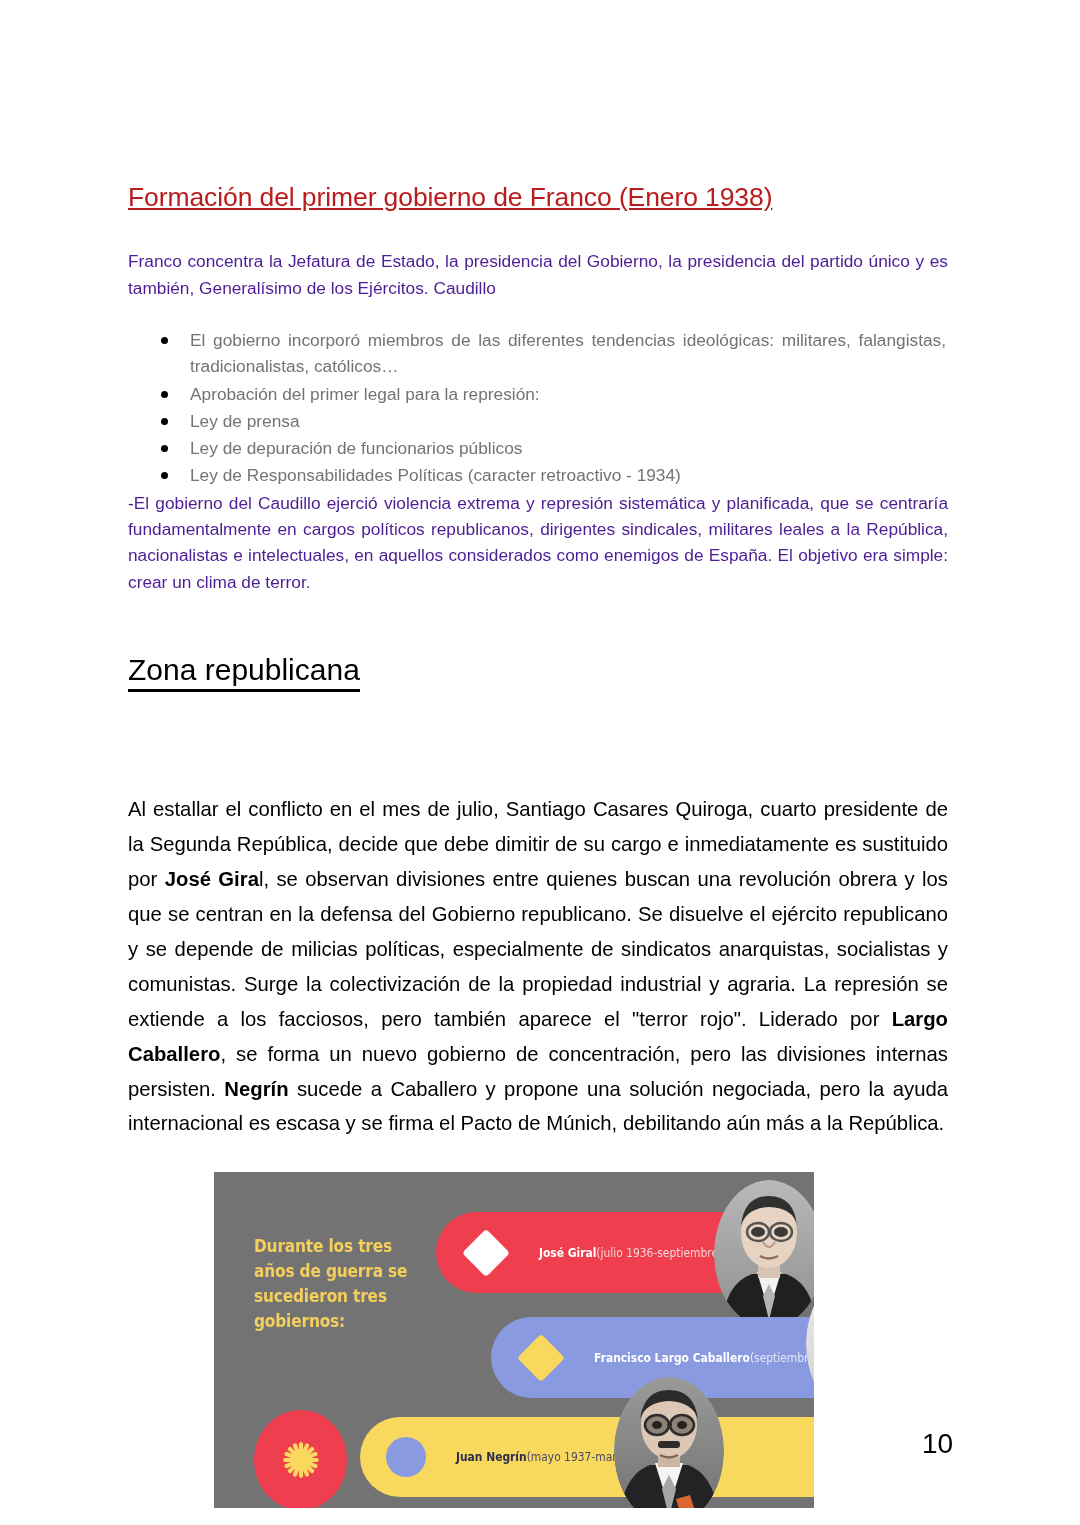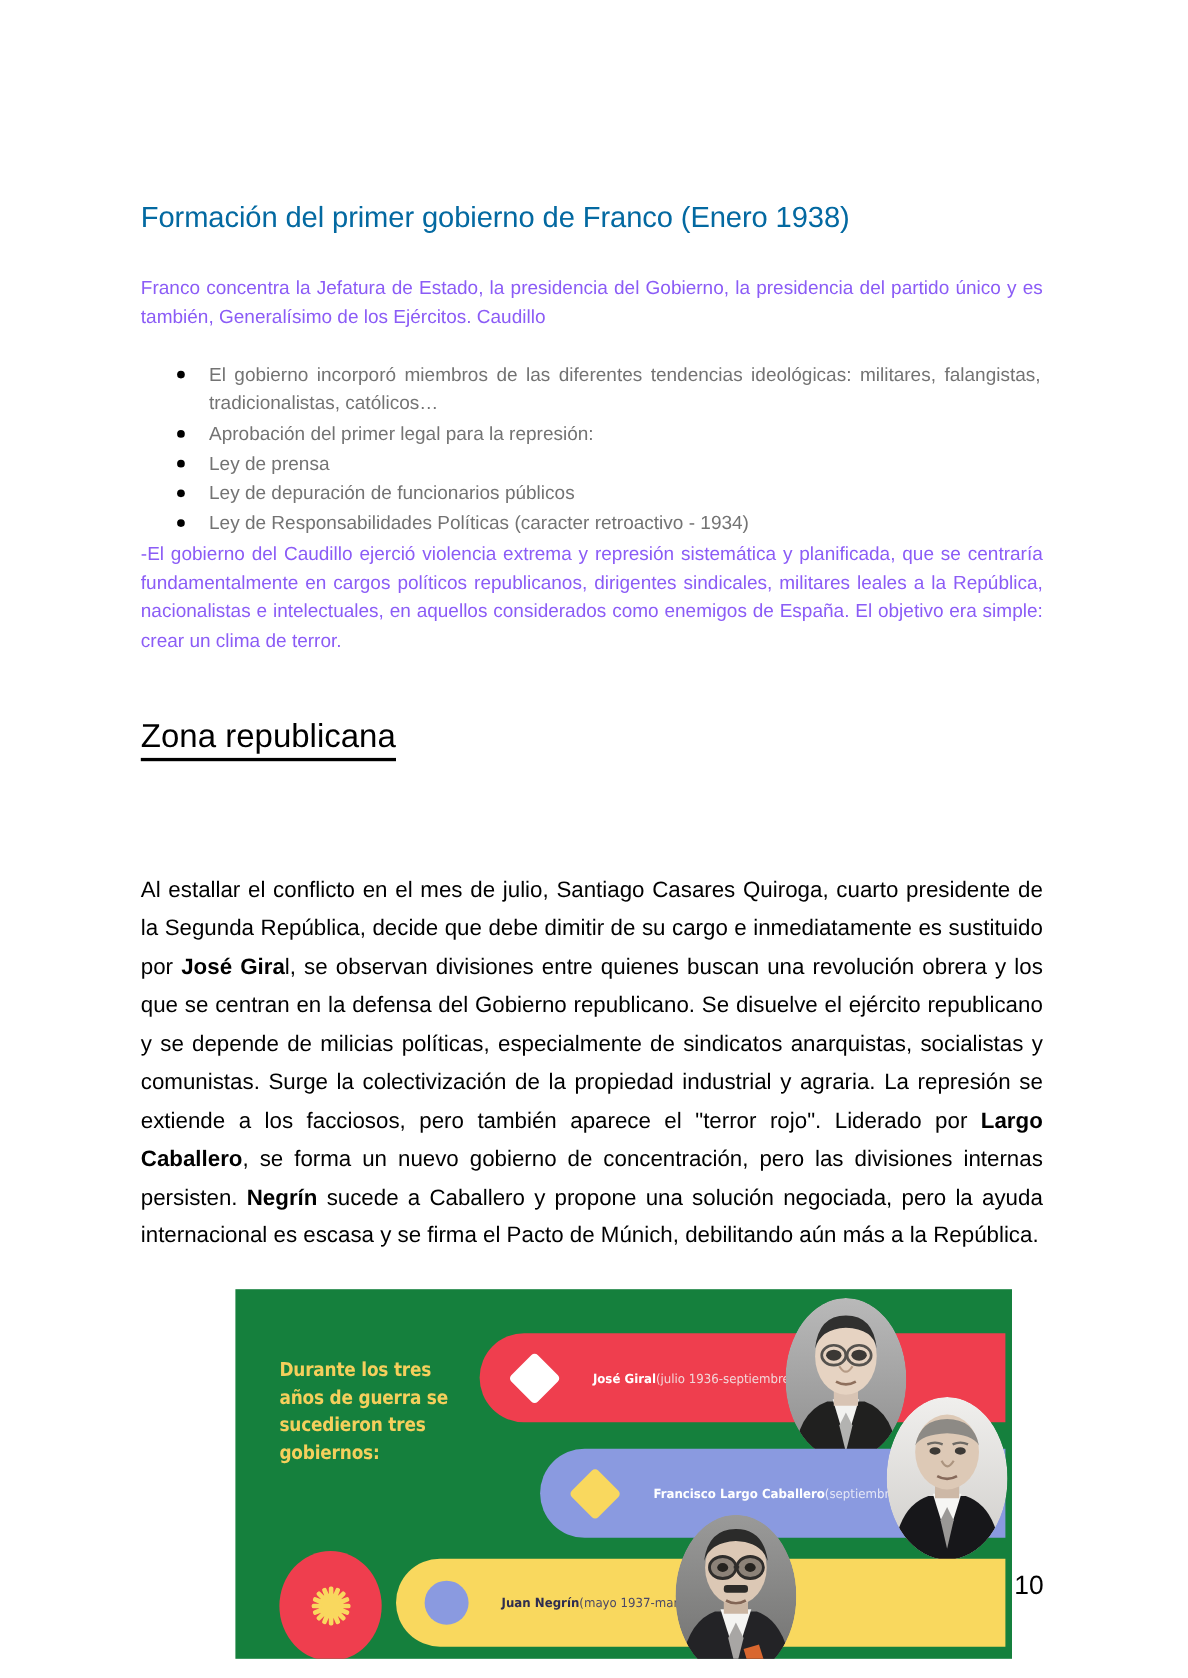--- a/index.html
+++ b/index.html
@@ -30,29 +30,30 @@
     top: 180px;
     width: 820px;
   }
 
   h1.doc-title {
     font-size: 26.5px;
     font-weight: 400;
     line-height: 1.3;
     margin: 0 0 34px 0;
     letter-spacing: -0.1px;
-    color: #0369a1;
+    color: #b91c1c;
+    text-decoration: underline;
   }
 
   p.body-para {
     font-size: 17.3px;
     line-height: 1.52;
     text-align: justify;
     margin: 0;
-    color: #8b5cf6;
+    color: #4c1d95;
   }
 
   ul.bullets {
     margin: 26px 0 0 0;
     padding: 0 0 0 62px;
     list-style: none;
   }
   ul.bullets li {
     position: relative;
     font-size: 17.3px;
@@ -93,23 +94,23 @@
     margin: 100px 0 0 0;
     color: #000;
   }
   .big-para b { font-weight: bold; }
 
   
   .infographic {
     position: absolute;
     left: 214px;
     top: 1172px;
-    width: 706px;
+    width: 600px;
     height: 336px;
-    background: #15803d;
+    background: #737373;
     overflow: hidden;
   }
 
   .ig-heading {
     position: absolute;
     left: 40px;
     top: 62px;
     width: 190px;
     font-family: "DejaVu Sans", sans-serif;
     font-weight: bold;
@@ -225,21 +226,21 @@
   .portrait svg { display: block; }
 
   .p-giral   { left: 500px; top: 8px;   width: 110px; height: 148px; }
   .p-largo   { left: 592px; top: 98px;  width: 110px; height: 148px; }
   .p-negrin  { left: 400px; top: 205px; width: 110px; height: 148px; }
 
   .page-number {
     position: absolute;
     left: 922px;
     top: 1428px;
-    font-size: 24px;
+    font-size: 28px;
     color: #000;
     font-family: "Liberation Sans", sans-serif;
   }
 </style>
 </head>
 <body>
 
 <div class="page">
 
   <div class="content">

